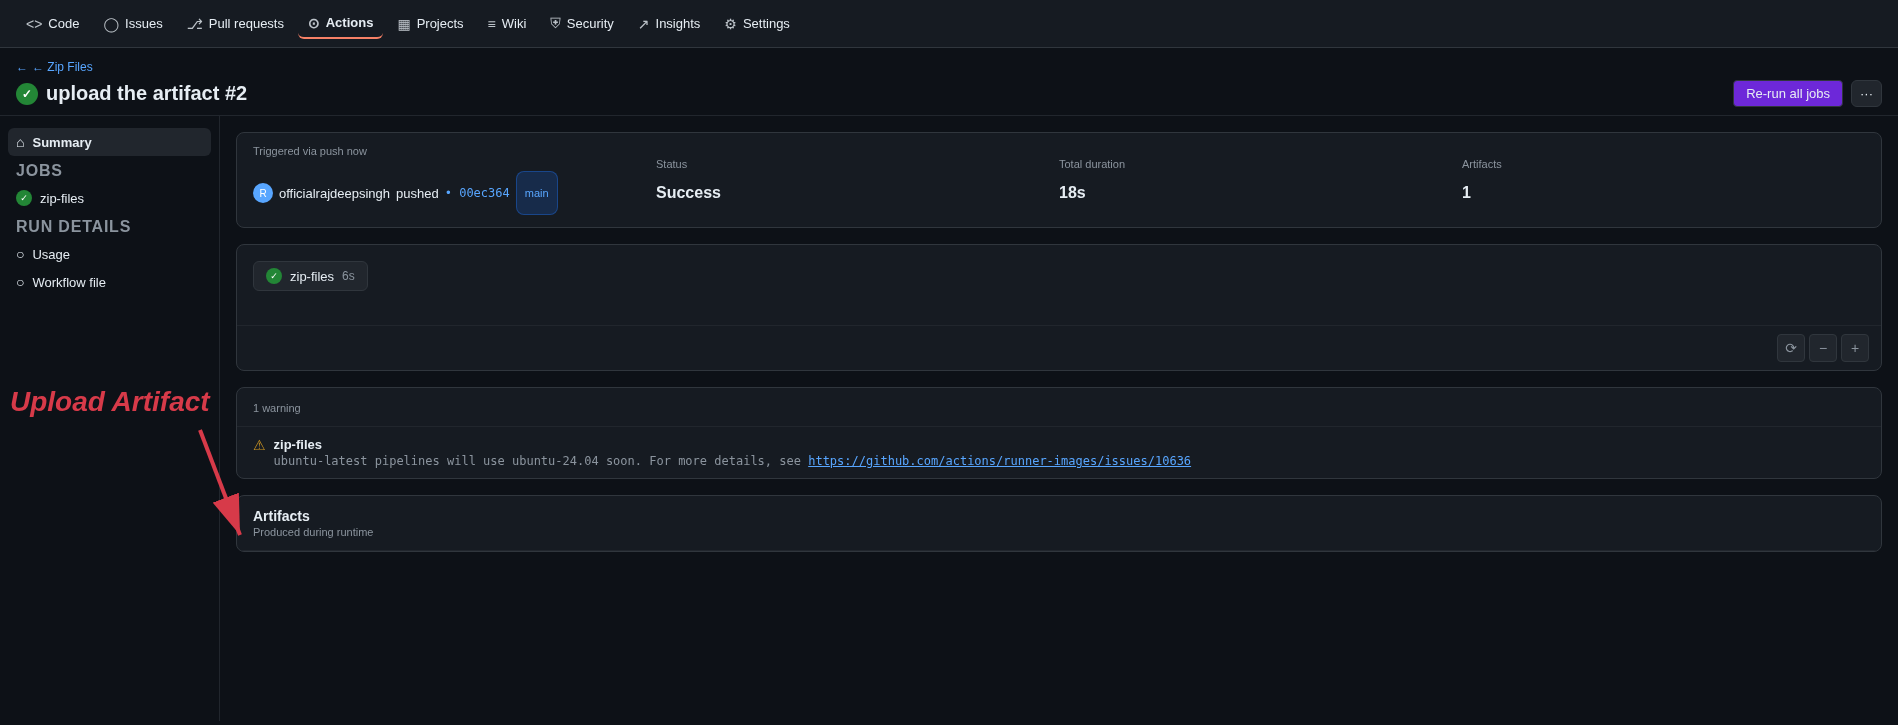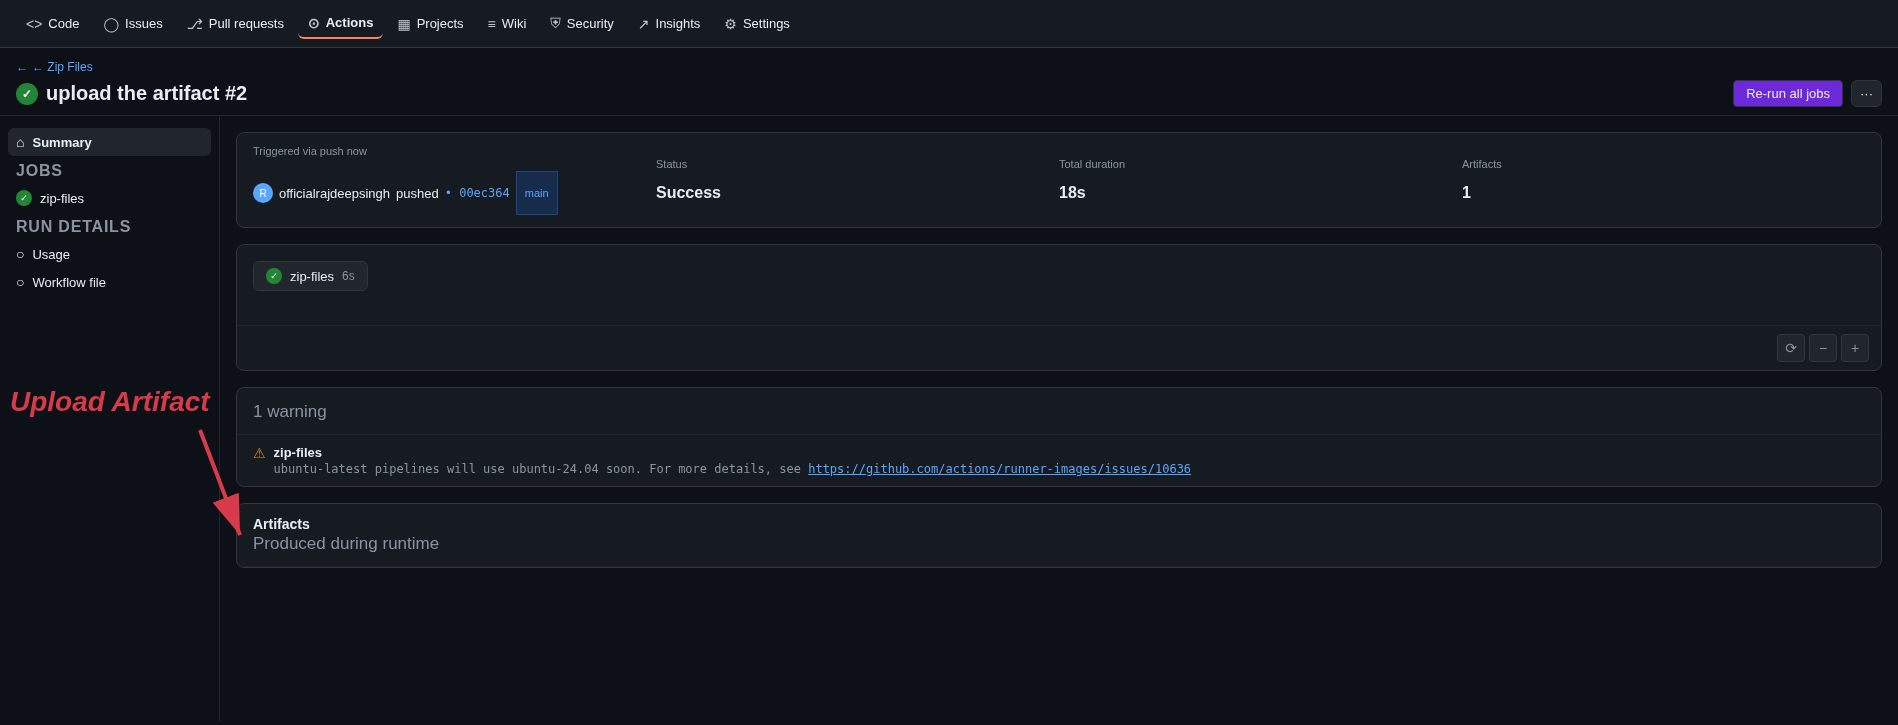--- a/index.html
+++ b/index.html
@@ -199,21 +199,21 @@
     .commit-hash {
       color: #58a6ff;
       font-size: 12px;
       font-family: monospace;
       text-align: center;
     }
     .branch-badge {
       background: #1f6feb33;
       color: #58a6ff;
       border: 1px solid #1f6feb66;
-      border-radius: 0;
+      border-radius: 8px;
       padding: 15px 8px;
       font-size: 11px;
     }
 
     
     .workflow-header {
       padding: 14px 16px 8px;
       border-bottom: 1px solid #21262d;
     }
     .workflow-title {
@@ -266,21 +266,21 @@
     
     .section-header {
       padding: 12px 16px;
       border-bottom: 1px solid #21262d;
     }
     .section-title {
       font-size: 14px;
       font-weight: 600;
     }
     .section-subtitle {
-      font-size: 17px;
+      font-size: 11px;
       color: #8b949e;
       margin-top: 2px;
     }
     .annotation-row {
       padding: 10px 16px;
       display: flex;
       gap: 8px;
       align-items: flex-start;
       border-bottom: 1px solid #21262d;
     }

